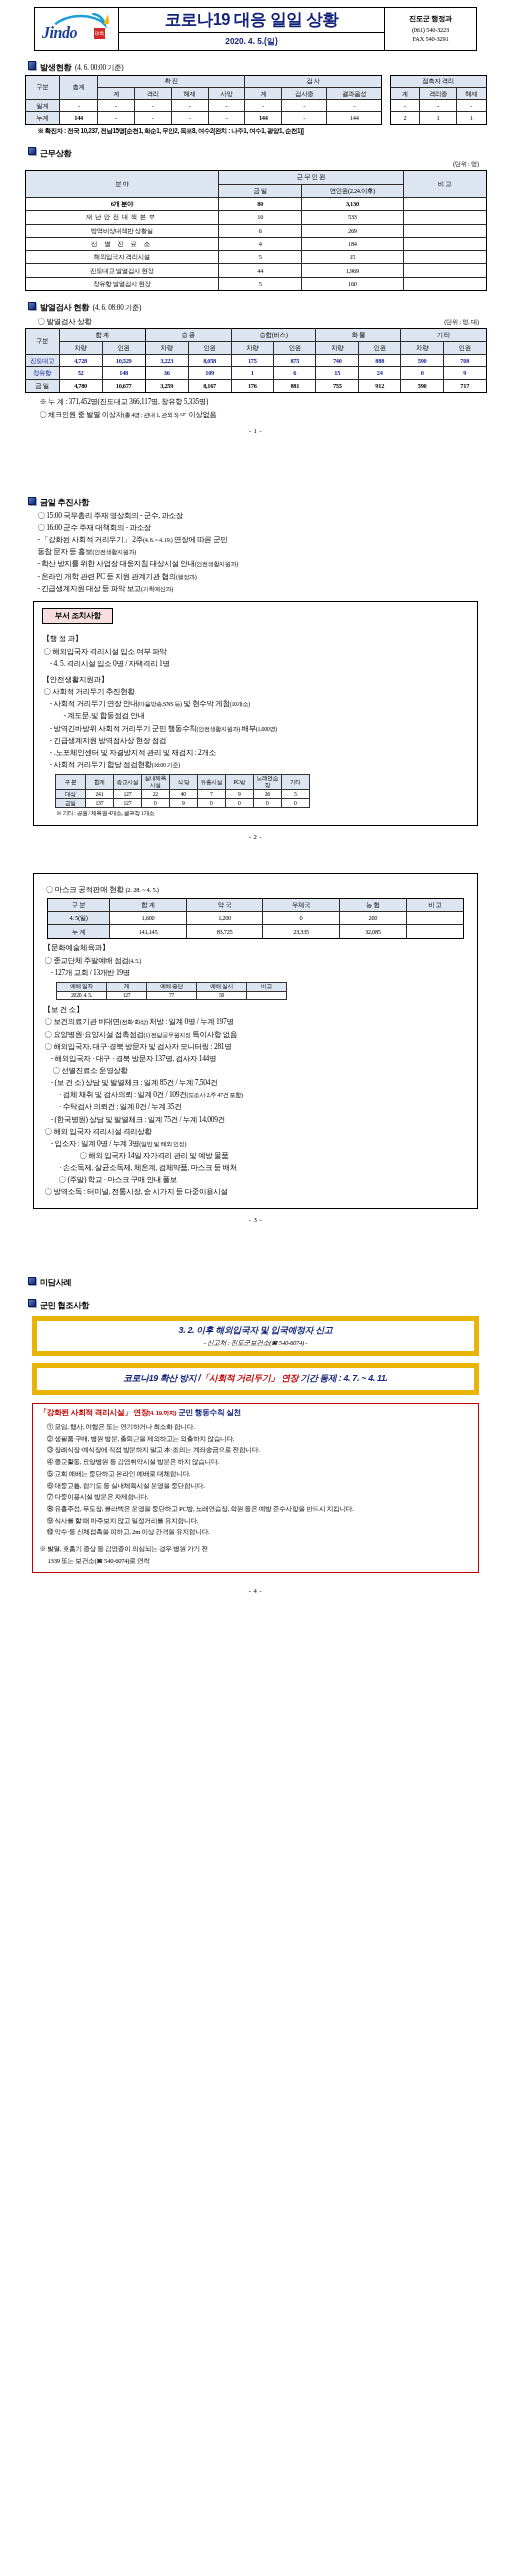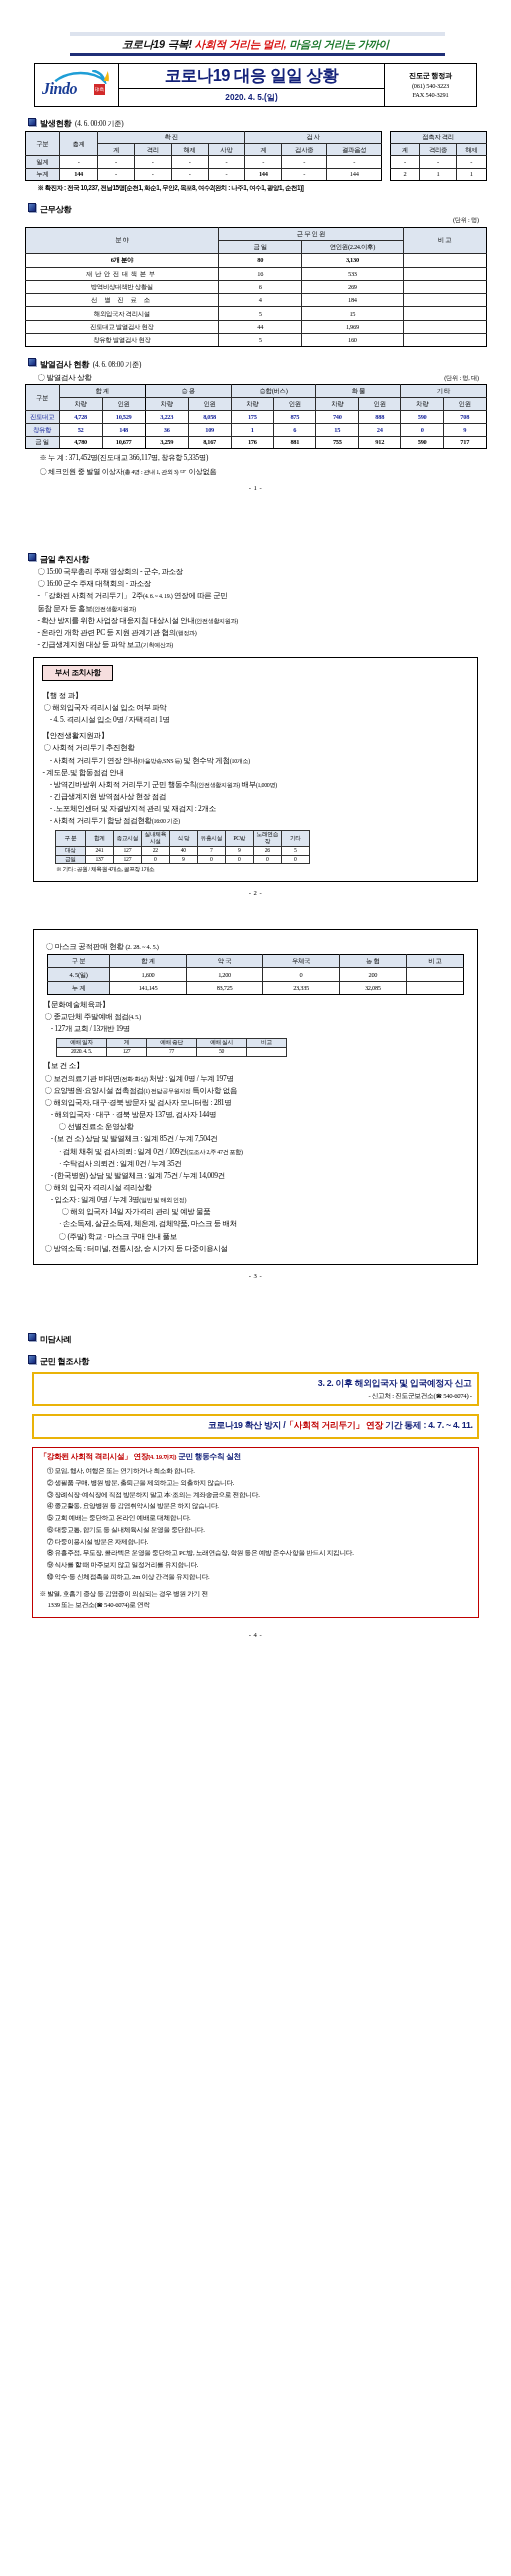--- a/index.html
+++ b/index.html
@@ -250,27 +250,28 @@
   
   .pfoot {
     text-align: center;
     font-size: 6.7px;
     font-family: "Liberation Serif", serif;
     margin-top: 7.2px;
     letter-spacing: 0.5px;
   }
   
   .hl-box {
-    border: 2px solid #eab308;
+    border: 5px solid #eab308;
     margin: 5.2px 8.2px 0 8.2px;
     padding: 3.6px 5.2px;
-    text-align: right;
+    text-align: center;
     font-family: "Liberation Sans", sans-serif;
     font-weight: bold;
     letter-spacing: -0.3px;
+    font-style: italic;
   }
   .hl-blue { color: #14227a; font-size: 8.8px; }
   .hl-red { color: #c00000; font-size: 8.8px; }
   .redbox {
     border: 1px solid #c00000;
     margin: 4.1px 8.2px 0 8.2px;
     padding: 4.1px 6.2px 6.2px 6.2px;
   }
   .redbox-title {
     font-family: "Liberation Sans", sans-serif;
@@ -305,25 +306,20 @@
     font-size: 7.5px;
     letter-spacing: -0.2px;
     margin: 3.1px 0 0 12.4px;
   }
 </style>
 </head>
 <body>
 
 <div class="page">
 
-  <div class="banner-wrap">
-    <div class="banner-top-rule"></div>
-    <div class="banner-text"><span class="b1">코로나19 극복! </span><span class="b2">사회적 거리는 멀리, </span><span class="b4">마음의 거리는 가까이</span></div>
-    <div class="banner-bot-rule"></div>
-  </div>
 
   <table class="title-table">
     <tbody>
         <tr>
       <td class="cell-logo" rowspan="2">
         <span class="logo">
           <svg class="swoosh" viewBox="0 0 112 28">
             <path d="M2 22 C22 6, 52 2, 78 10 C88 13, 94 18, 98 22 C95 10, 86 3, 74 1" fill="none" stroke="#1f9ed6" stroke-width="5"></path>
             <path d="M96 21 C100 13, 103 7, 104 2 C106 8, 107 15, 106 22" fill="#f5b60d"></path>
           </svg>
@@ -587,21 +583,21 @@
     <div class="dept-h">【행 정 과】</div>
     <ul class="lst">
       <li style="margin-left:1px;"><span class="osq">〇</span> <span>해외입국자 격리시설 입소 여부 파악</span></li>
       <li style="margin-left:7.2px;">- <span>4. 5. 격리시설 입소 0명 / 자택격리 1명</span></li>
     </ul>
 
     <div class="dept-h">【안전생활지원과】</div>
     <ul class="lst">
       <li style="margin-left:1px;"><span class="osq">〇</span> <span>사회적 거리두기 추진현황</span></li>
       <li style="margin-left:7.2px;">- <span>사회적 거리두기 연장 안내</span><span class="sm">(마을방송,SNS 등)</span><span> 및 현수막 게첨</span><span class="sm">(10개소)</span></li>
-      <li style="margin-left:0;">- <span>계도문․및 합동점검 안내</span></li>
+      <li style="margin-left:21px;">- <span>계도문․및 합동점검 안내</span></li>
       <li style="margin-left:7.2px;">- <span>방역긴바방위 사회적 거리두기 군민 행동수칙</span><span class="sm">(안전생활지원과)</span><span> 배부</span><span class="sm">(1,000명)</span></li>
       <li style="margin-left:7.2px;">- <span>긴급생계지원 방역점사상 현장 점검</span></li>
       <li style="margin-left:7.2px;">- <span>․노포체인센터 및 자결방지적 관리 및 재검지 : 2개소</span></li>
       <li style="margin-left:7.2px;">- <span>사회적 거리두기 합당 점검현황</span><span class="sm">(16:00 기준)</span></li>
     </ul>
 
     <table class="mini">
       <tbody>
           <tr>
         <th style="width:26px">구 분</th>
@@ -706,28 +702,28 @@
       </tr>
     </tbody>
       </table>
 
     <div class="dept-h">【보 건 소】</div>
     <ul class="lst">
       <li style="margin-left:1px;"><span class="osq">〇</span> <span>보건의료기관 비대면</span><span class="sm">(전화·화상)</span><span> 처방 : 일계 0명 / 누계 197명</span></li>
       <li style="margin-left:1px;"><span class="osq">〇</span> <span>요양병원·요양시설 접촉점검</span><span class="sm">(1) 전담공무원지정</span><span> 특이사항 없음</span></li>
       <li style="margin-left:1px;"><span class="osq">〇</span> <span>해외입국자, 대구·경북 방문자 및 검사자 모니터링 : 281명</span></li>
       <li style="margin-left:7.2px;">- <span>해외입국자 · 대구 · 경북 방문자 137명, 검사자 144명</span></li>
-      <li style="margin-left:15px;"><span class="osq">〇</span> <span>선별진료소 운영상황</span></li>
+      <li style="margin-left:9px;"><span class="osq">〇</span> <span>선별진료소 운영상황</span></li>
       <li style="margin-left:7.2px;">- <span>(보 건 소) 상담 및 발열체크 : 일계 85건 / 누계 7,504건</span></li>
       <li class="ind2" style="margin-left:15.5px;"><span>· 검체 채취 및 검사의뢰 : 일계 0건 / 109건</span><span class="sm">(도조사 2,주 47건 포함)</span></li>
       <li class="ind2" style="margin-left:15.5px;"><span>· 수탁검사 의뢰건 : 일계 0건 / 누계 35건</span></li>
       <li style="margin-left:7.2px;">- <span>(한국병원) 상담 및 발열체크 : 일계 75건 / 누계 14,009건</span></li>
       <li style="margin-left:1px;"><span class="osq">〇</span> <span>해외 입국자 격리시설 격리상황</span></li>
       <li style="margin-left:7.2px;">- <span>입소자 : 일계 0명 / 누계 3명</span><span class="sm">(일반 및 해외 인정)</span></li>
-      <li style="margin-left:1px;padding-left:24px;"><span class="osq">〇</span> <span>해외 입국자 14일 자가격리 관리 및 예방 물품</span></li>
+      <li style="margin-left:19px;padding-left:24px;"><span class="osq">〇</span> <span>해외 입국자 14일 자가격리 관리 및 예방 물품</span></li>
       <li class="ind2" style="margin-left:15.5px;"><span>· 손소독제, 살균소독제, 체온계, 검체약품, 마스크 등 배처</span></li>
       <li style="margin-left:15px;"><span class="osq">〇</span> <span>(주말) 학교 · 마스크 구매 안내 풀보</span></li>
       <li style="margin-left:1px;"><span class="osq">〇</span> <span>방역소독 : 터미널, 전통시장, 승 시가지 등 다중이용시설</span></li>
     </ul>
   </div>
 
   <div class="pfoot">- 3 -</div>
 </div>
 
 <div class="page" style="margin-top:54px;">

